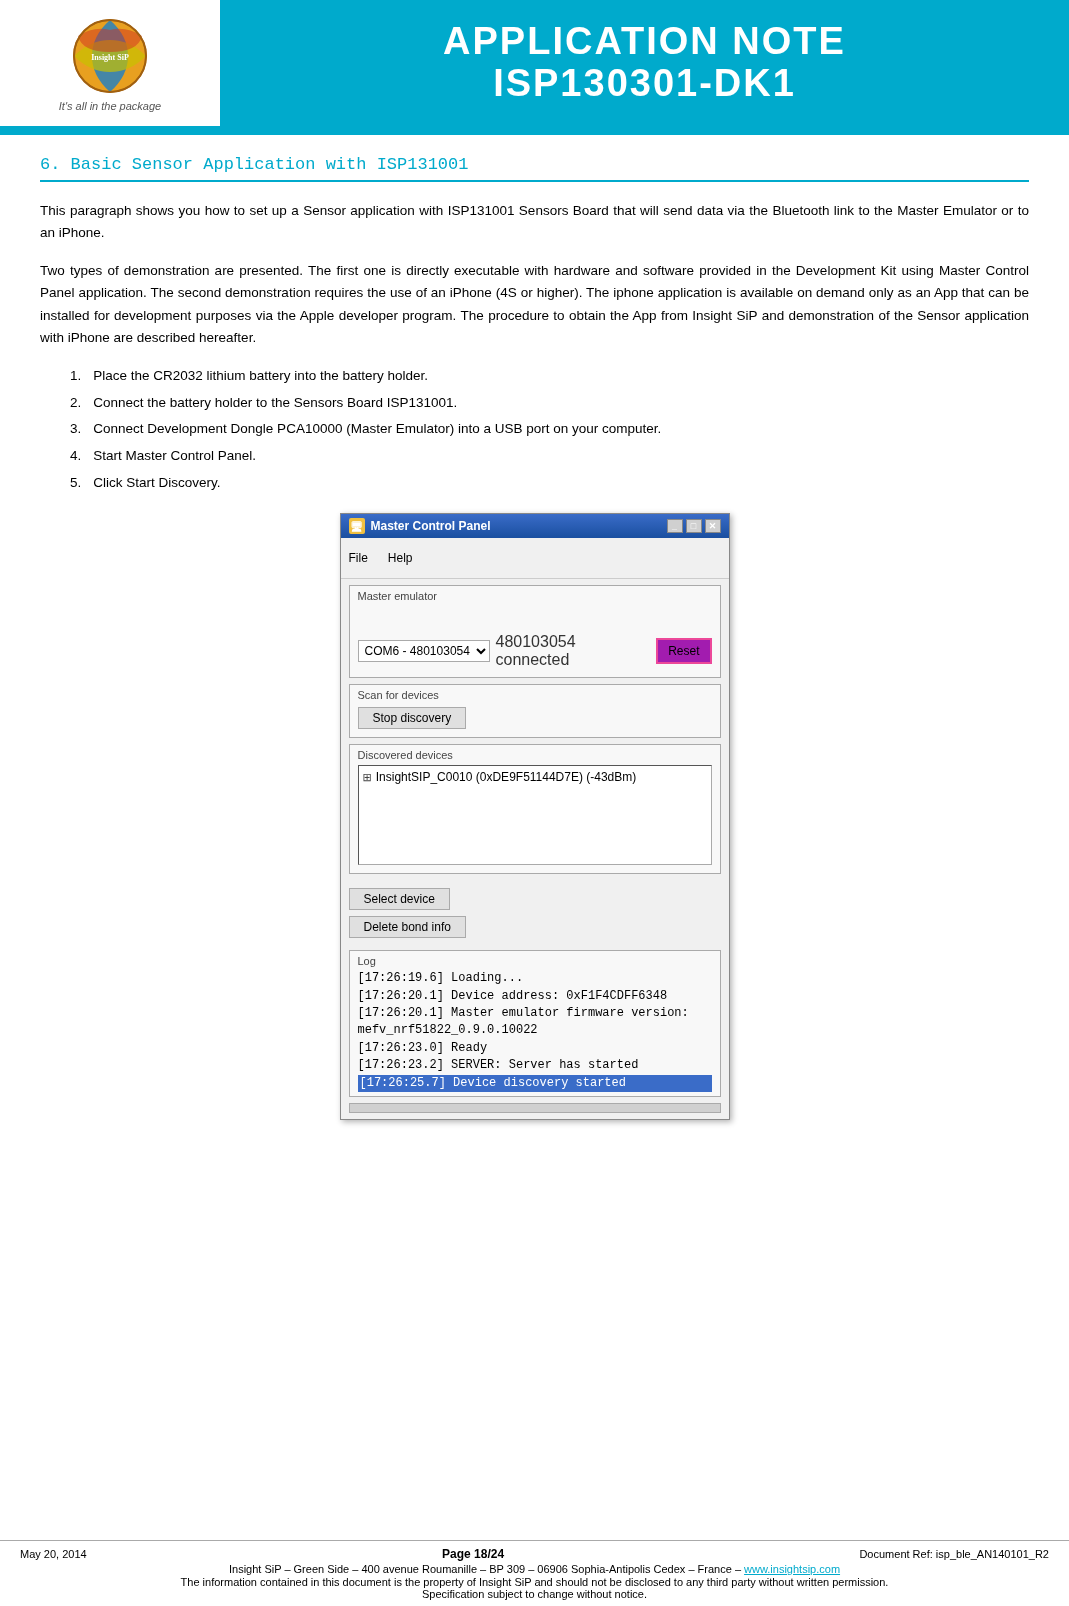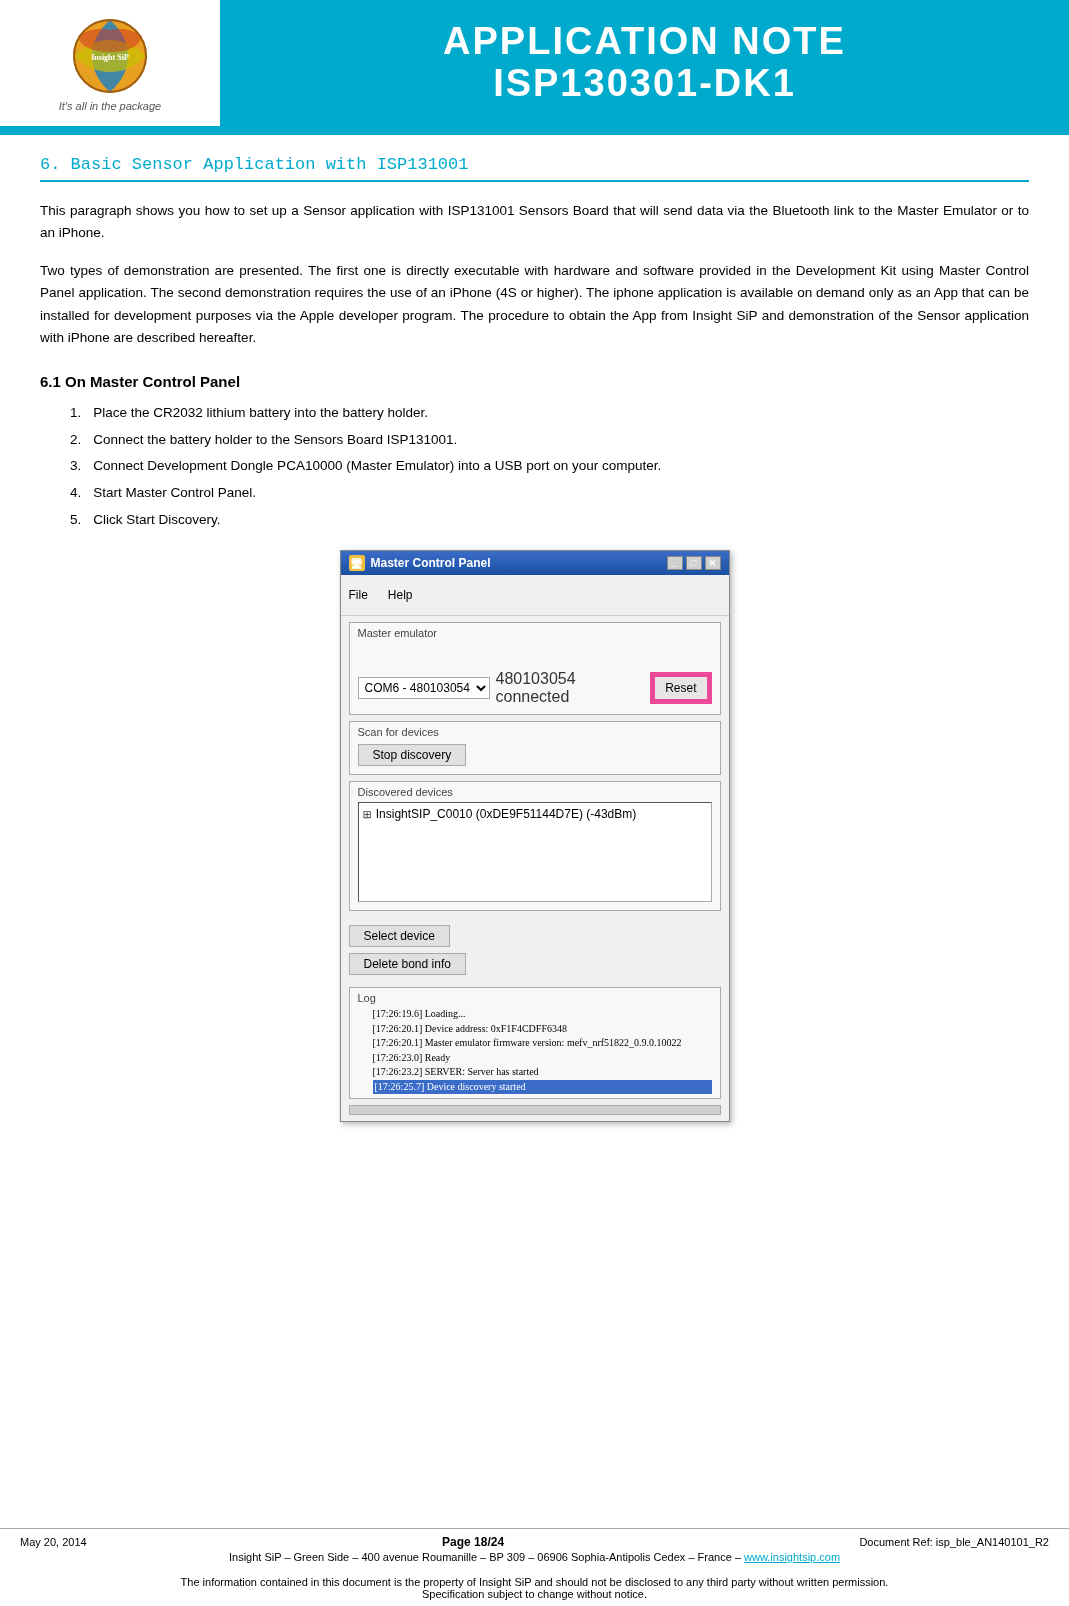--- a/index.html
+++ b/index.html
@@ -191,22 +191,22 @@
       font-size: 12px;
       padding: 2px;
       border: 1px solid #aaa;
       background: #fff;
     }
     .cp-status-text {
       font-size: 16px;
       color: #333;
     }
     .cp-reset-btn {
-      background: #e5e5e5;
-      border: 5px solid #ec4899;
+      background: #a21caf;
+      border: 2px solid #ec4899;
       padding: 4px 10px;
       font-size: 12px;
       cursor: pointer;
     }
 
     .cp-button {
       background: #e0e0e0;
       border: 1px solid #aaa;
       padding: 3px 14px;
       font-size: 12px;
@@ -239,24 +239,23 @@
       border: 1px solid #aaa;
       background: #f8f8f8;
       padding: 4px 8px;
     }
     .cp-log-label {
       font-size: 11px;
       color: #444;
       margin-bottom: 3px;
     }
     .cp-log-content {
-      font-size: 10px;
-      font-family: Liberation Serif, serif;
+      font-size: 12px;
+      font-family: Liberation Mono, monospace;
       line-height: 1.45;
-      margin-left: 15px;
     }
     .cp-log-line {
       display: block;
     }
     .cp-log-line.highlight {
       background: #3a6cc8;
       color: #fff;
       padding: 0 2px;
     }
 
@@ -285,21 +284,21 @@
       justify-content: space-between;
       align-items: center;
       margin-bottom: 2px;
     }
     .footer-center {
       font-weight: bold;
       font-size: 12px;
     }
     .footer-row2 {
       text-align: center;
-      margin-bottom: 13px;
+      margin-bottom: 1px;
     }
     .footer-row3 {
       text-align: center;
     }
     .footer-link {
       color: #00aacc;
       text-decoration: underline;
     }
 
     
@@ -340,21 +339,20 @@
 
 <div class="cyan-bar"></div>
 
 <div class="section-heading">6.  Basic Sensor Application with ISP131001</div>
 
 <div class="content">
 
   <p class="paragraph">This paragraph shows you how to set up a Sensor application with ISP131001 Sensors Board that will send data via the Bluetooth link to the Master Emulator or to an iPhone.</p>
   <p class="paragraph">Two types of demonstration are presented. The first one is directly executable with hardware and software provided in the Development Kit using Master Control Panel application. The second demonstration requires the use of an iPhone (4S or higher). The iphone application is available on demand only as an App that can be installed for development purposes via the Apple developer program. The procedure to obtain the App from Insight SiP and demonstration of the Sensor application with iPhone are described hereafter.</p>
 
-  <div class="subsection-title">6.1    On Master Control Panel</div>
 
   <ol class="numbered-list">
     <li data-num="1"><span>Place the CR2032 lithium battery into the battery holder.</span></li>
     <li data-num="2"><span>Connect the battery holder to the Sensors Board ISP131001.</span></li>
     <li data-num="3"><span>Connect Development Dongle PCA10000 (Master Emulator) into a USB port on your computer.</span></li>
     <li data-num="4"><span>Start Master Control Panel.</span></li>
     <li data-num="5"><span>Click Start Discovery.</span></li>
   </ol>
 
   <div class="window-container">

